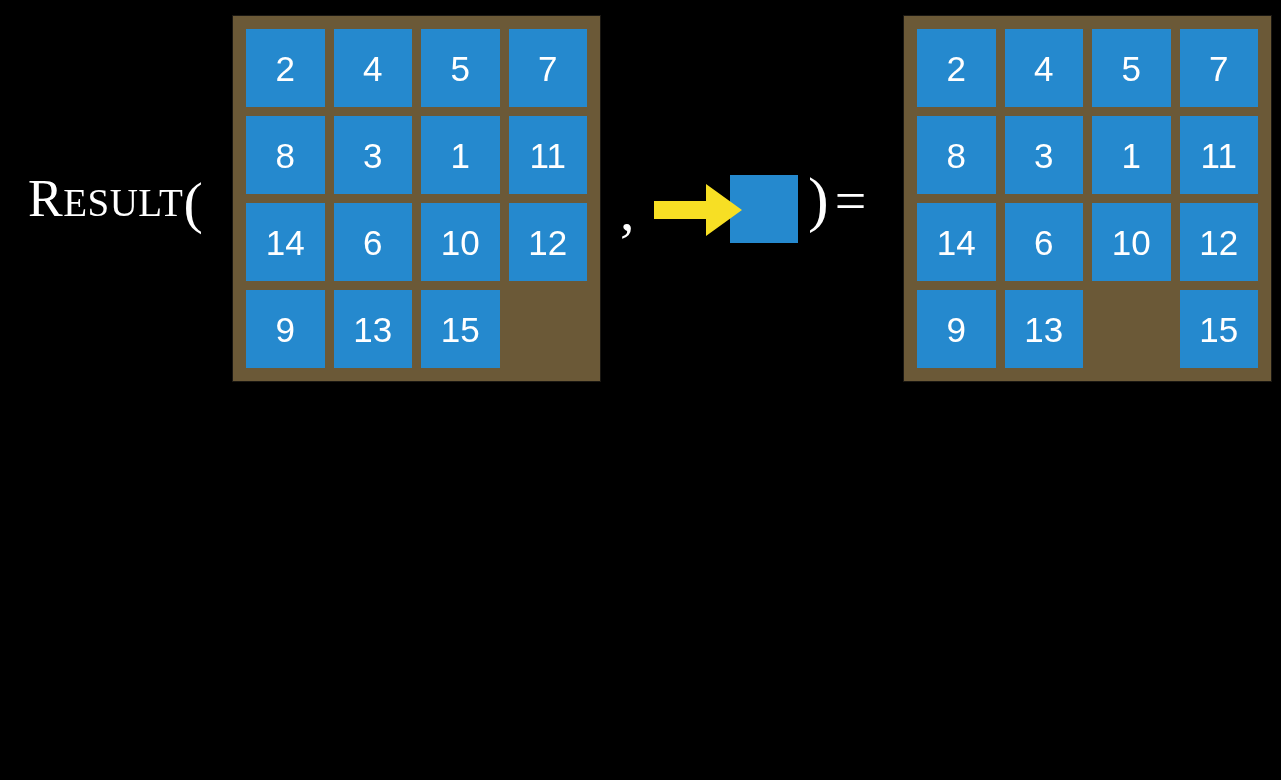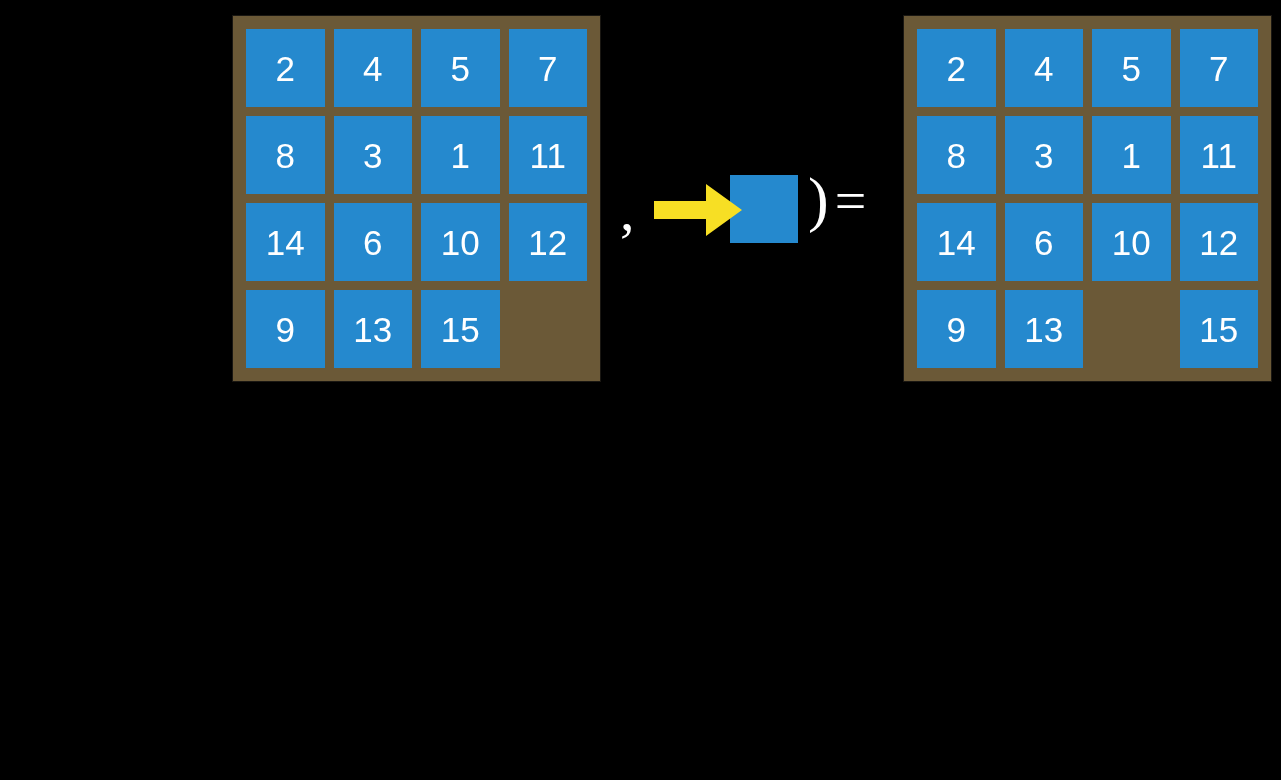--- a/index.html
+++ b/index.html
@@ -105,20 +105,23 @@
   .tile.empty {
     background: transparent;
     color: transparent;
   }
 </style>
 </head>
 <body>
 
 <div class="row" id="row-0">
 
+  <div class="result-label">
+    <span class="cap">R</span><span class="smcp">ESULT</span><span class="paren">(</span>
+  </div>
 
   <div class="board left">
     <div class="tile">2</div>
     <div class="tile">4</div>
     <div class="tile">5</div>
     <div class="tile">7</div>
     <div class="tile">8</div>
     <div class="tile">3</div>
     <div class="tile">1</div>
     <div class="tile">11</div>

